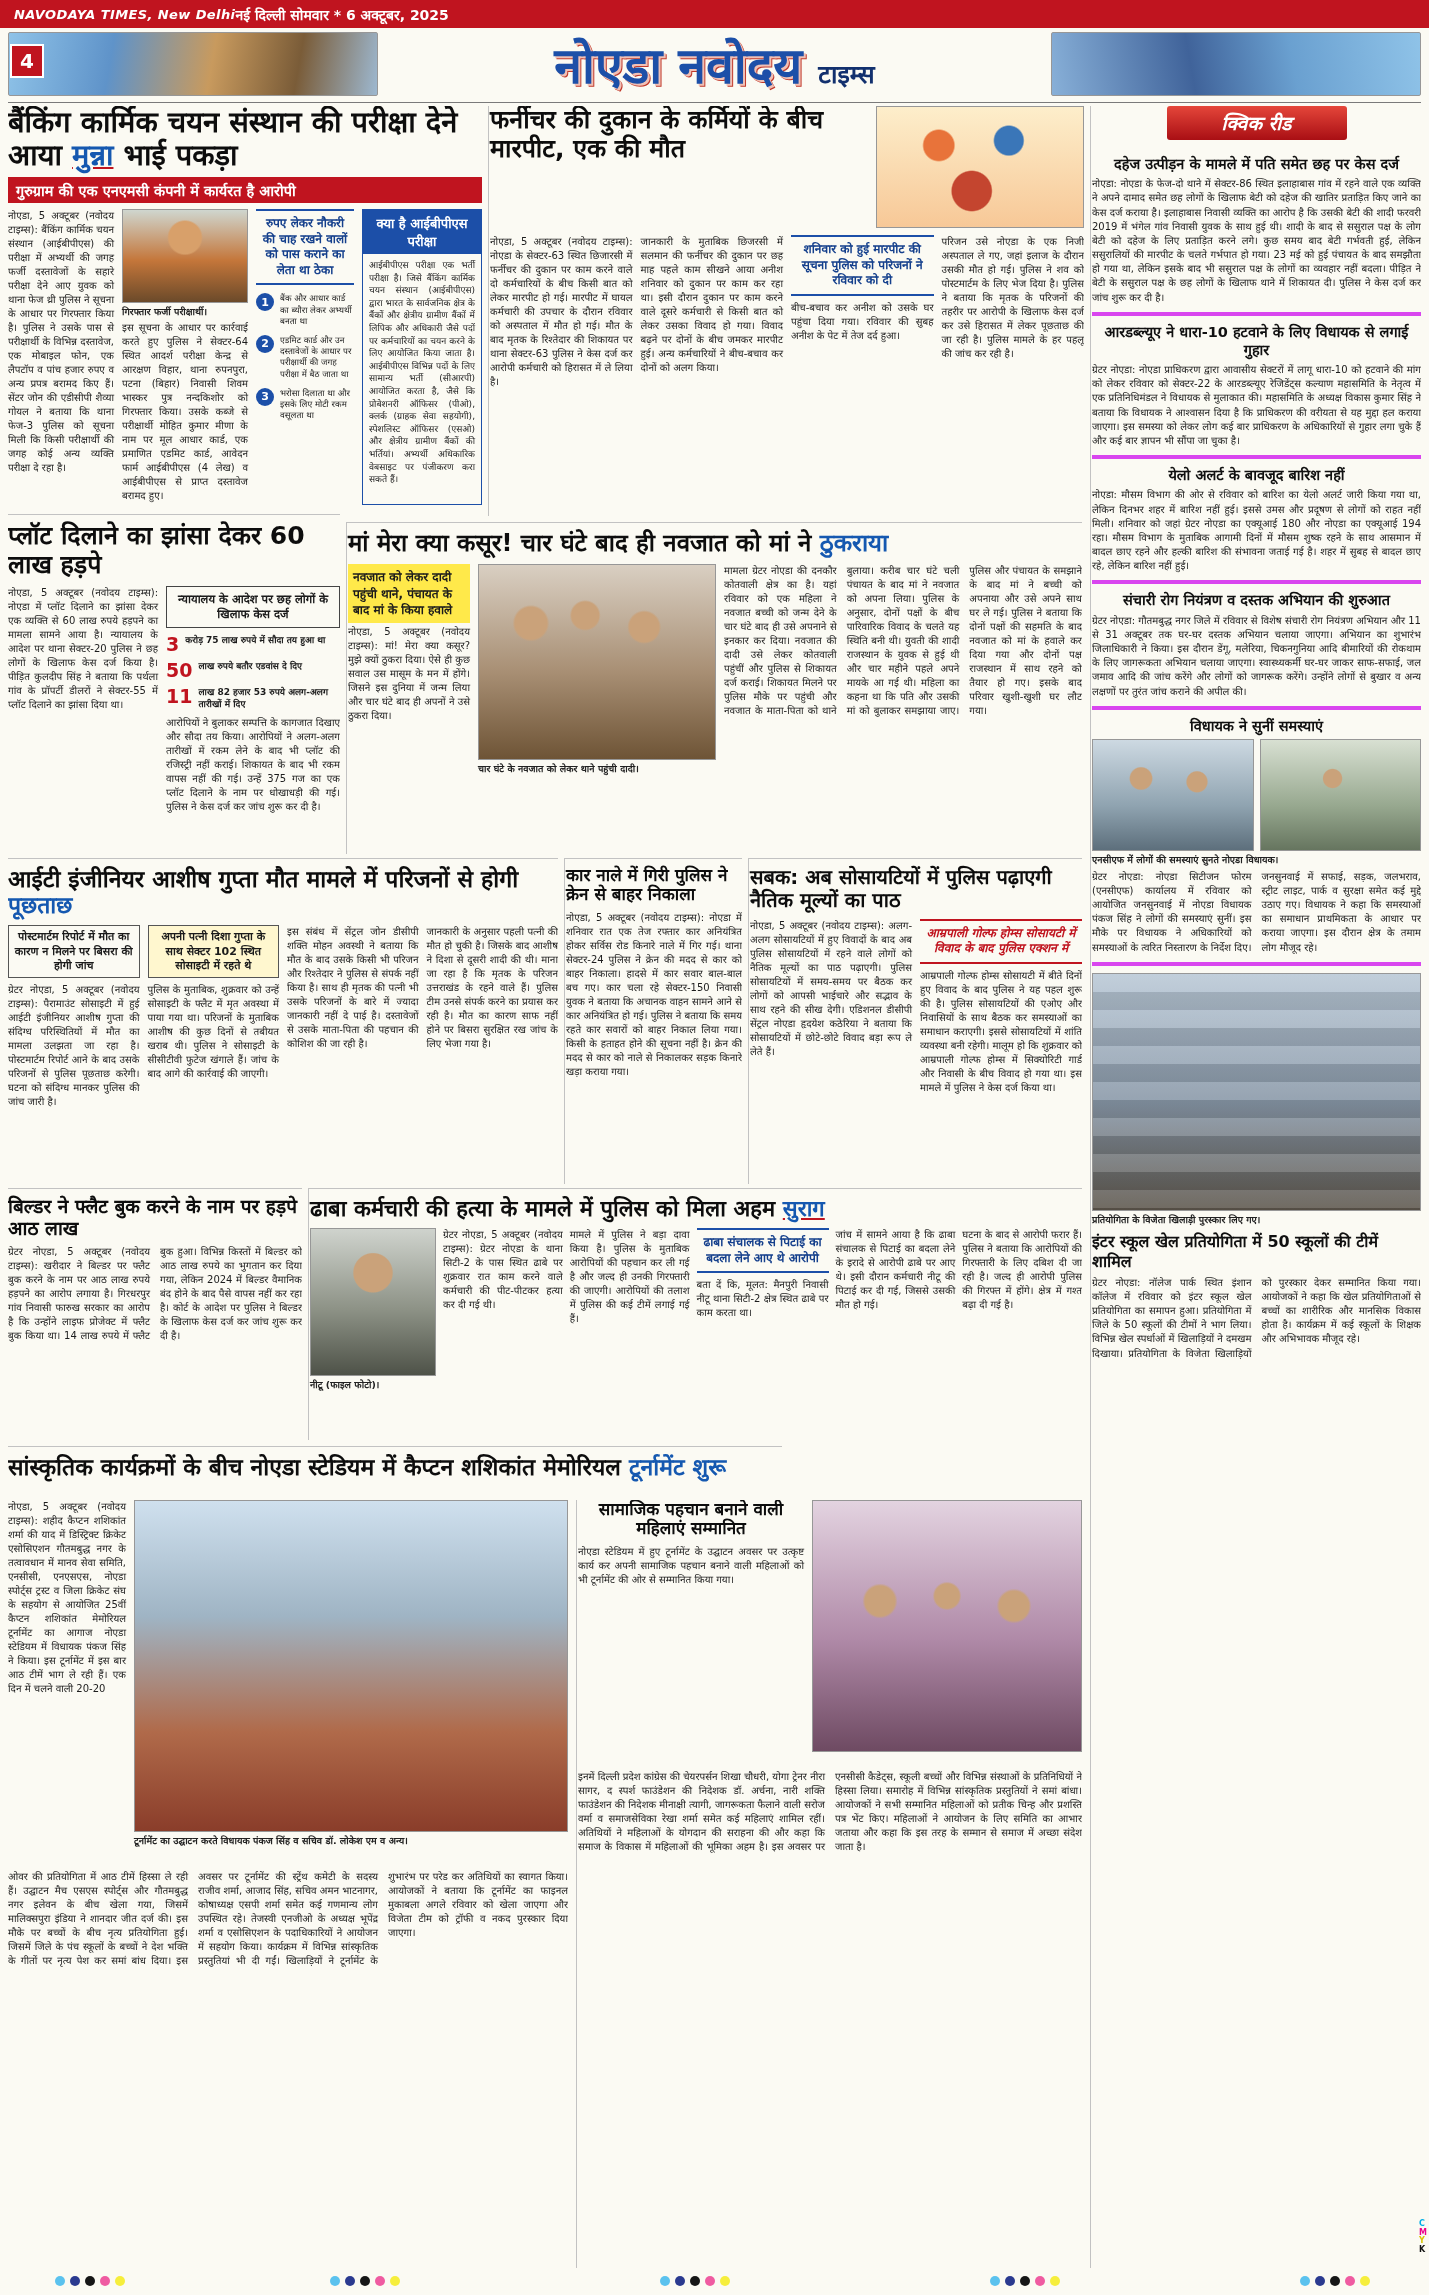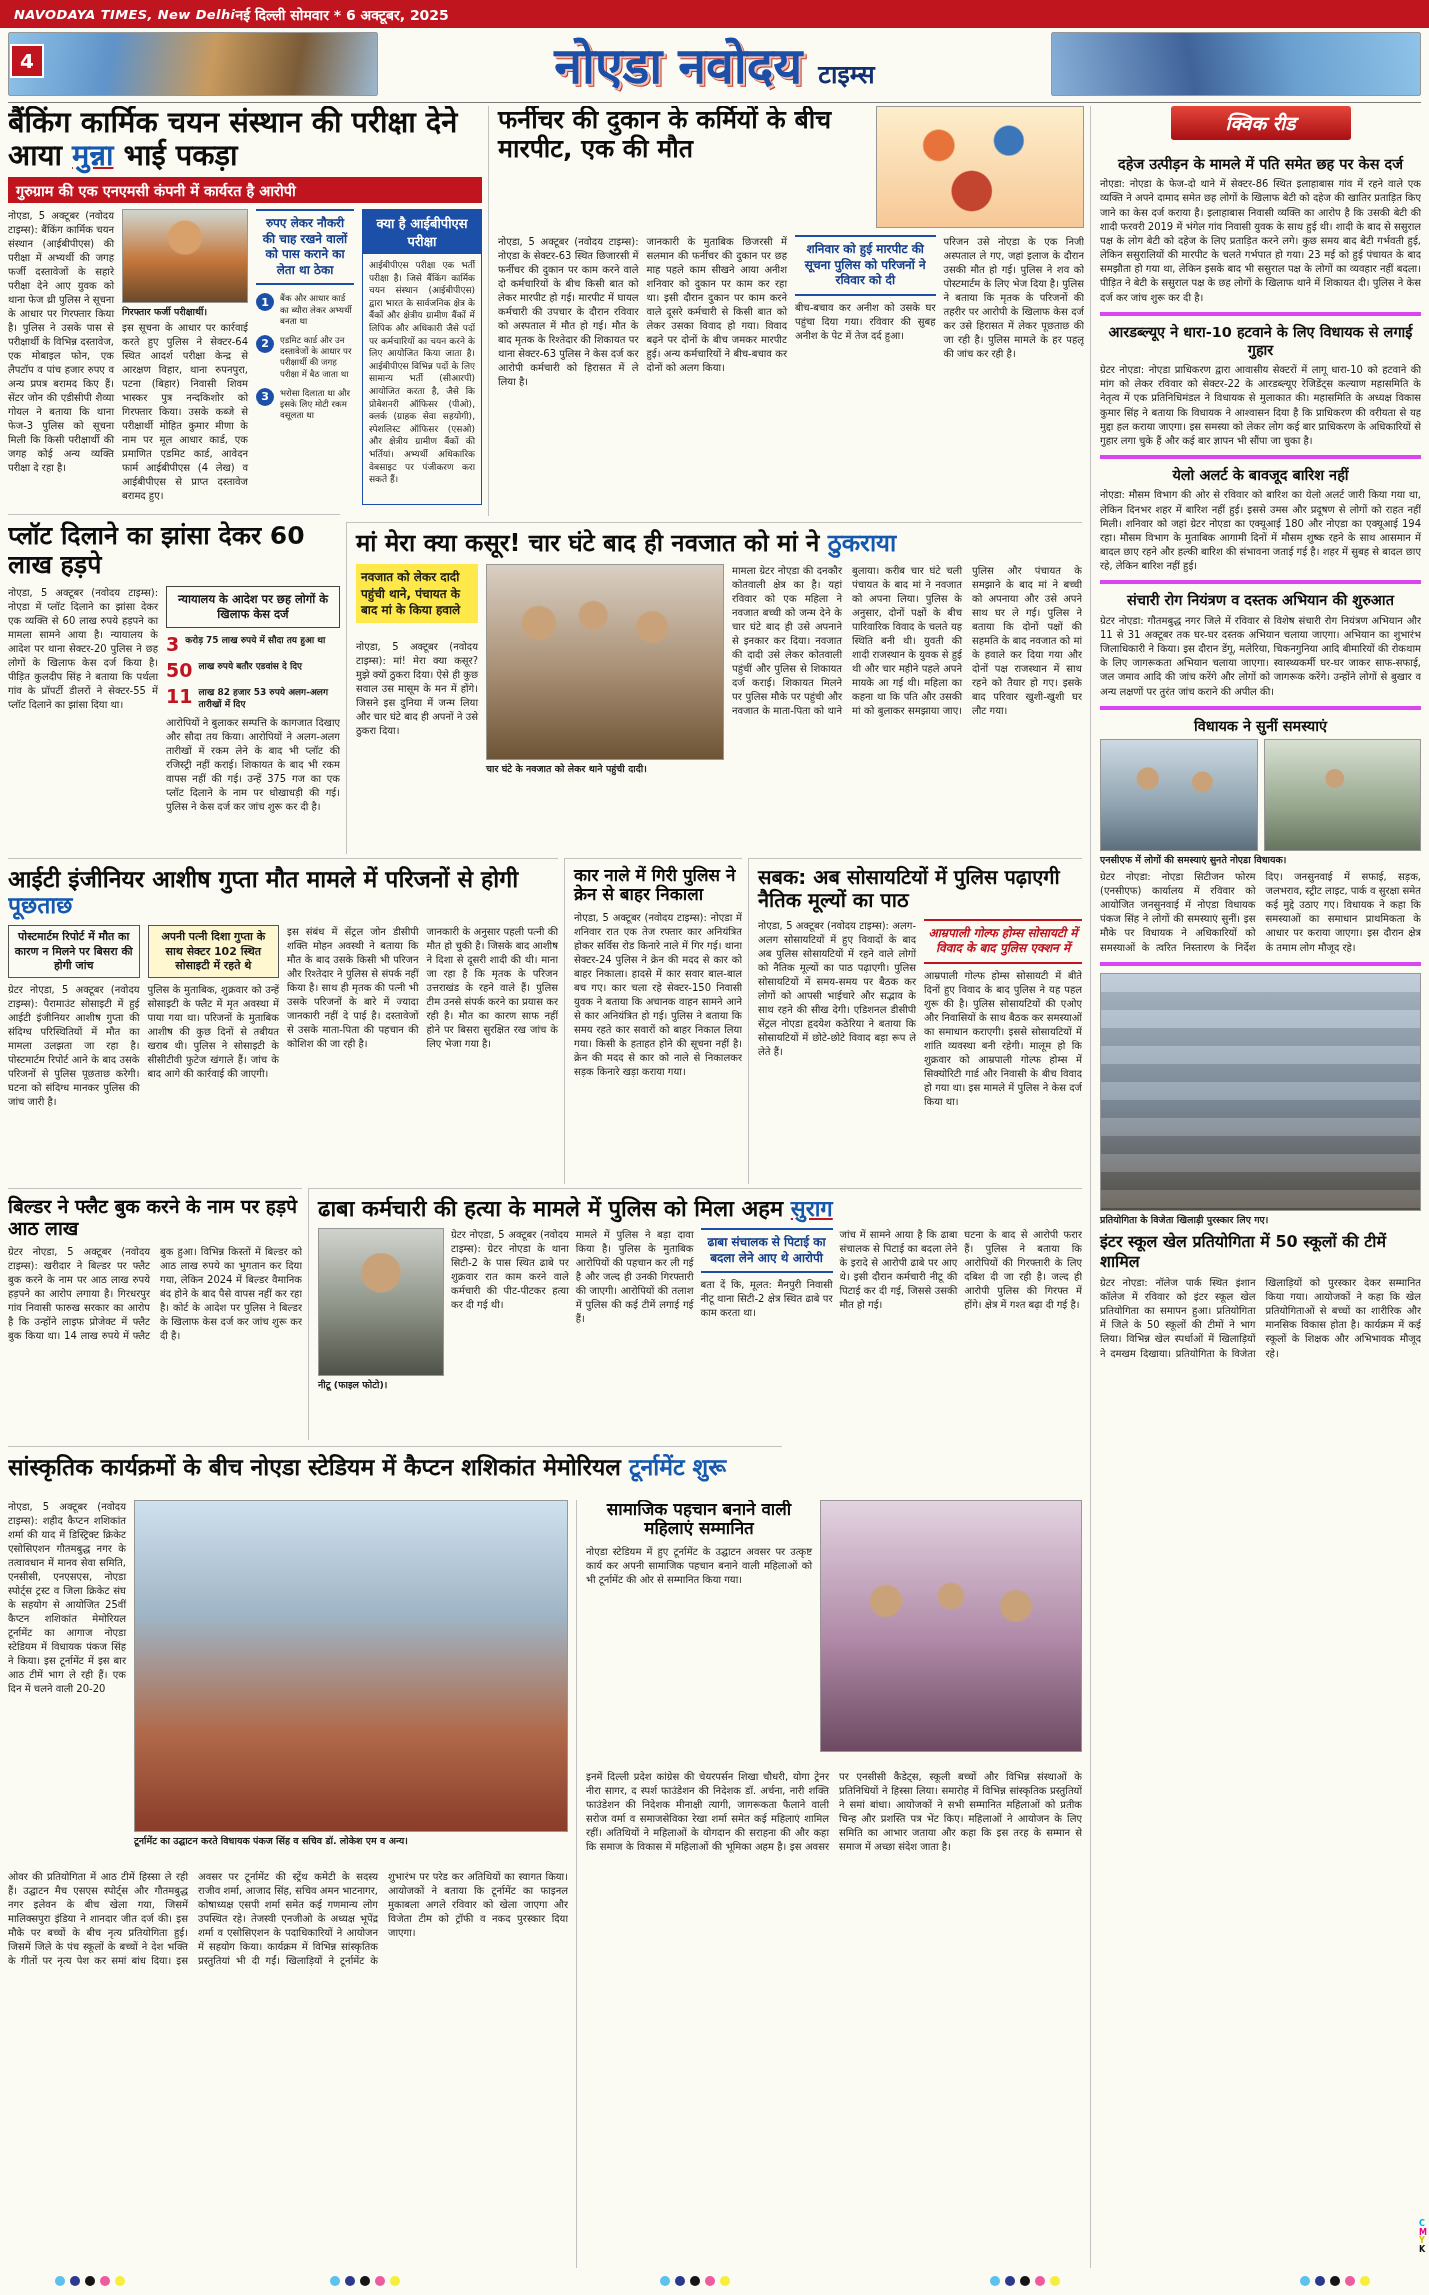--- a/index.html
+++ b/index.html
@@ -16,21 +16,21 @@
   .collage.left{background:linear-gradient(100deg,#8fc3e8 0%,#5f93c9 28%,#c89a5e 55%,#7a5c38 78%,#9db8d0 100%);}
   .collage.right{background:linear-gradient(260deg,#8fc3e8 0%,#6aa0d0 35%,#40639a 62%,#88b0d8 100%);}
   .mast-title{flex:1;display:flex;align-items:baseline;justify-content:center;gap:16px;white-space:nowrap;}
   .mw1,.mw2{font-size:50px;font-weight:bold;color:#1c4fa8;text-shadow:2px 2px 0 #f0c0b5,3px 3px 0 #c0392b;}
   .mw3{font-size:25px;font-weight:bold;color:#12306e;}
   .pagenum{position:absolute;left:10px;top:44px;width:34px;height:34px;background:#c0141f;color:#fff;
            font-size:20px;font-weight:bold;display:flex;align-items:center;justify-content:center;z-index:6;border:2px solid #fff;}
   .header-rule{position:absolute;left:8px;top:102px;width:1413px;height:1px;background:#7a7a7a;}
   
   .art{position:absolute;overflow:hidden;}
-  .bl{border-left:1px solid #c2c2c2;padding-left:9px;}
+  .bl{border-left:1px solid #c2c2c2;padding-left:1px;}
   .bt{border-top:1px solid #c2c2c2;padding-top:7px;}
   .hl{font-weight:bold;color:#0d0d0d;line-height:1.14;}
   .accent{color:#1558b0;}
   .accent-u{color:#1558b0;text-decoration:underline;text-decoration-color:#c0141f;}
   .body{font-size:10px;line-height:1.4;text-align:justify;color:#1c1c1c;}
   .caption{font-size:9.5px;font-weight:bold;color:#222;padding-top:3px;line-height:1.25;}
   .row{display:flex;gap:8px;}
   .photo{position:relative;overflow:hidden;border:1px solid #979797;}
   .cols2{columns:2;column-gap:10px;}
   .cols3{columns:3;column-gap:10px;}
@@ -199,21 +199,21 @@
         <div class="body" style="margin-top:6px">आरोपियों ने बुलाकर सम्पत्ति के कागजात दिखाए और सौदा तय किया। आरोपियों ने अलग-अलग तारीखों में रकम लेने के बाद भी प्लॉट की रजिस्ट्री नहीं कराई। शिकायत के बाद भी रकम वापस नहीं की गई। उन्हें 375 गज का एक प्लॉट दिलाने के नाम पर धोखाधड़ी की गई। पुलिस ने केस दर्ज कर जांच शुरू कर दी है।</div>
       </div>
     </div>
   </section>
 
   <section class="art bt bl" style="left:346px;top:522px;width:736px;height:332px">
     <h1 class="hl" style="font-size:24px"><span>मां मेरा क्या कसूर! चार घंटे बाद ही नवजात को मां ने </span><span class="accent">ठुकराया</span></h1>
     <div class="row" style="margin-top:7px;height:258px">
       <div style="flex:0 0 122px">
         <div class="kicker">नवजात को लेकर दादी पहुंची थाने, पंचायत के बाद मां के किया हवाले</div>
-        <div class="body" style="margin-top:17px">नोएडा, 5 अक्टूबर (नवोदय टाइम्स): मां! मेरा क्या कसूर? मुझे क्यों ठुकरा दिया। ऐसे ही कुछ सवाल उस मासूम के मन में होंगे। जिसने इस दुनिया में जन्म लिया और चार घंटे बाद ही अपनों ने उसे ठुकरा दिया।</div>
+        <div class="body" style="margin-top:2px">नोएडा, 5 अक्टूबर (नवोदय टाइम्स): मां! मेरा क्या कसूर? मुझे क्यों ठुकरा दिया। ऐसे ही कुछ सवाल उस मासूम के मन में होंगे। जिसने इस दुनिया में जन्म लिया और चार घंटे बाद ही अपनों ने उसे ठुकरा दिया।</div>
       </div>
       <div style="flex:0 0 238px">
         <div class="photo" style="height:196px;background:radial-gradient(circle at 22% 30%,#caa27a 0 7%,transparent 8%),radial-gradient(circle at 45% 26%,#caa27a 0 7%,transparent 8%),radial-gradient(circle at 70% 32%,#caa27a 0 7%,transparent 8%),linear-gradient(180deg,#d9cfc2 0%,#a88f74 55%,#6e5436 100%)"></div>
         <div class="caption">चार घंटे के नवजात को लेकर थाने पहुंची दादी।</div>
       </div>
       <div class="body cols3" style="flex:1">मामला ग्रेटर नोएडा की दनकौर कोतवाली क्षेत्र का है। यहां रविवार को एक महिला ने नवजात बच्ची को जन्म देने के चार घंटे बाद ही उसे अपनाने से इनकार कर दिया। नवजात की दादी उसे लेकर कोतवाली पहुंचीं और पुलिस से शिकायत दर्ज कराई। शिकायत मिलने पर पुलिस मौके पर पहुंची और नवजात के माता-पिता को थाने बुलाया। करीब चार घंटे चली पंचायत के बाद मां ने नवजात को अपना लिया। पुलिस के अनुसार, दोनों पक्षों के बीच पारिवारिक विवाद के चलते यह स्थिति बनी थी। युवती की शादी राजस्थान के युवक से हुई थी और चार महीने पहले अपने मायके आ गई थी। महिला का कहना था कि पति और उसकी मां को बुलाकर समझाया जाए। पुलिस और पंचायत के समझाने के बाद मां ने बच्ची को अपनाया और उसे अपने साथ घर ले गई। पुलिस ने बताया कि दोनों पक्षों की सहमति के बाद नवजात को मां के हवाले कर दिया गया और दोनों पक्ष राजस्थान में साथ रहने को तैयार हो गए। इसके बाद परिवार खुशी-खुशी घर लौट गया।</div>
     </div>
   </section>
 
   <section class="art bt" style="left:8px;top:858px;width:550px;height:326px">

